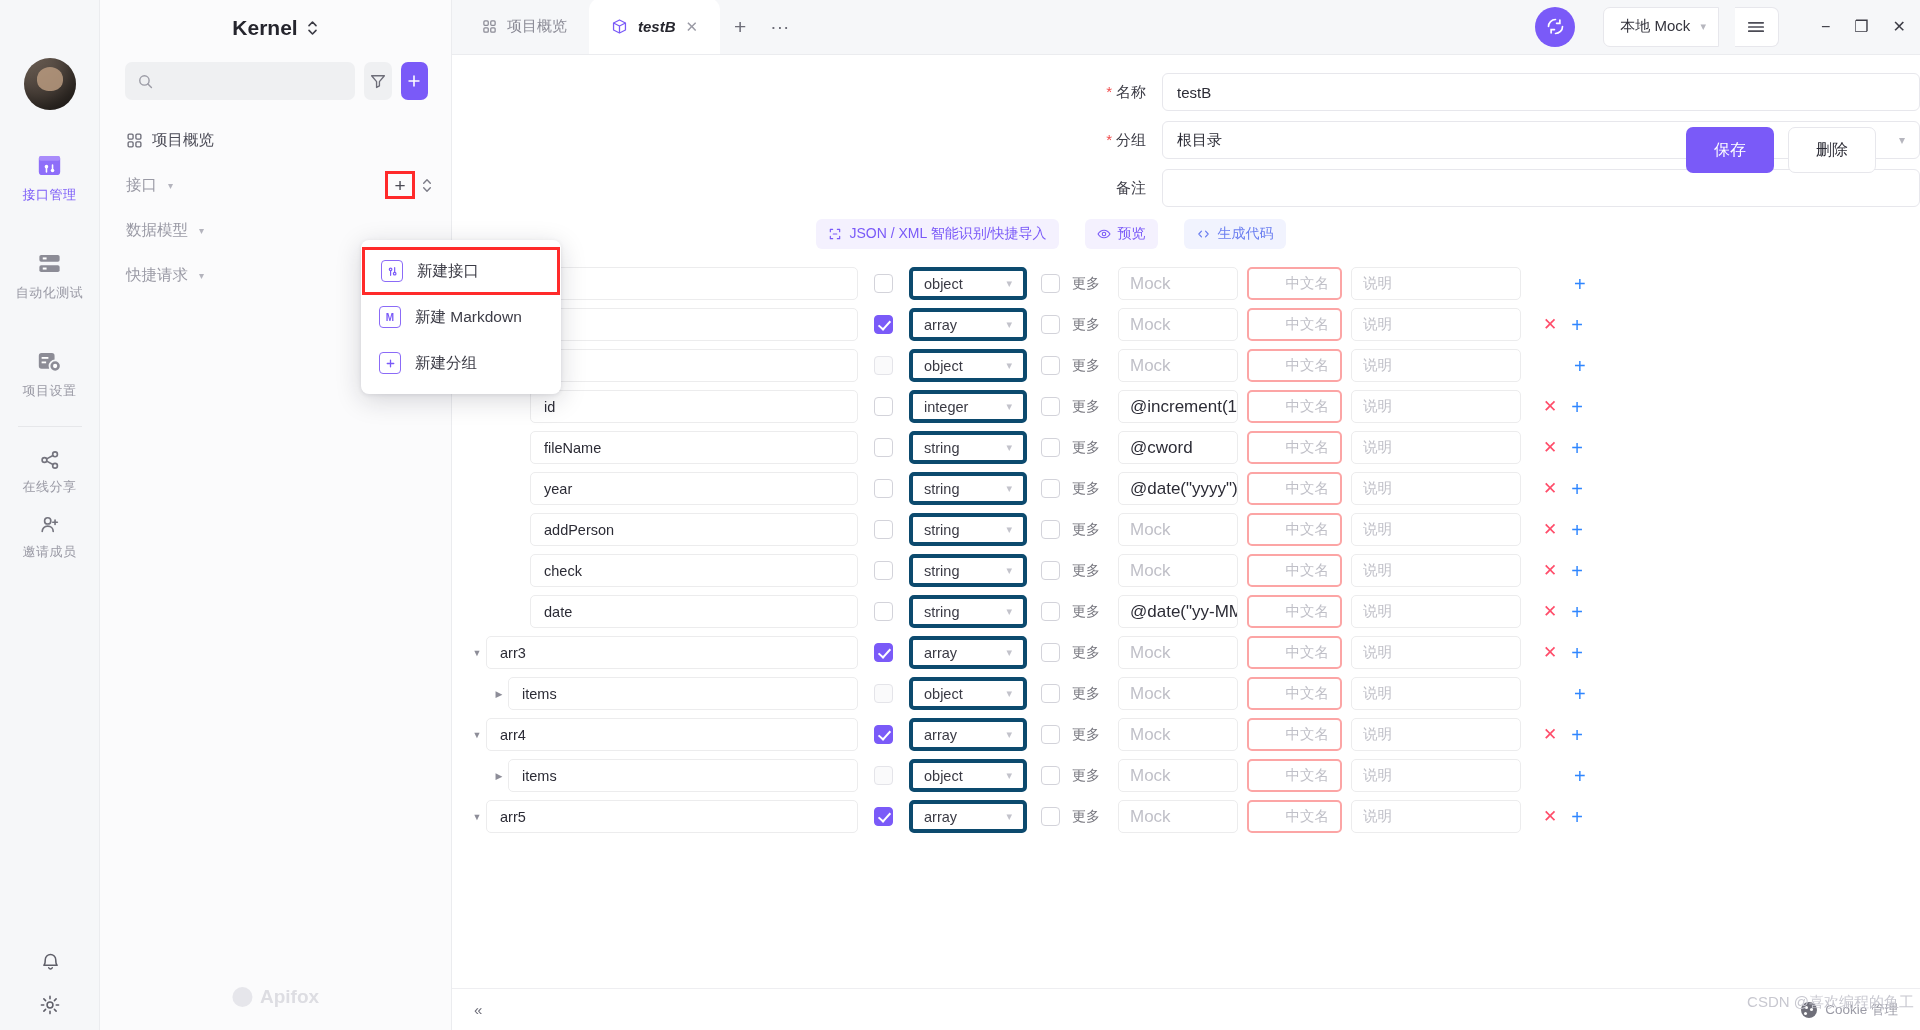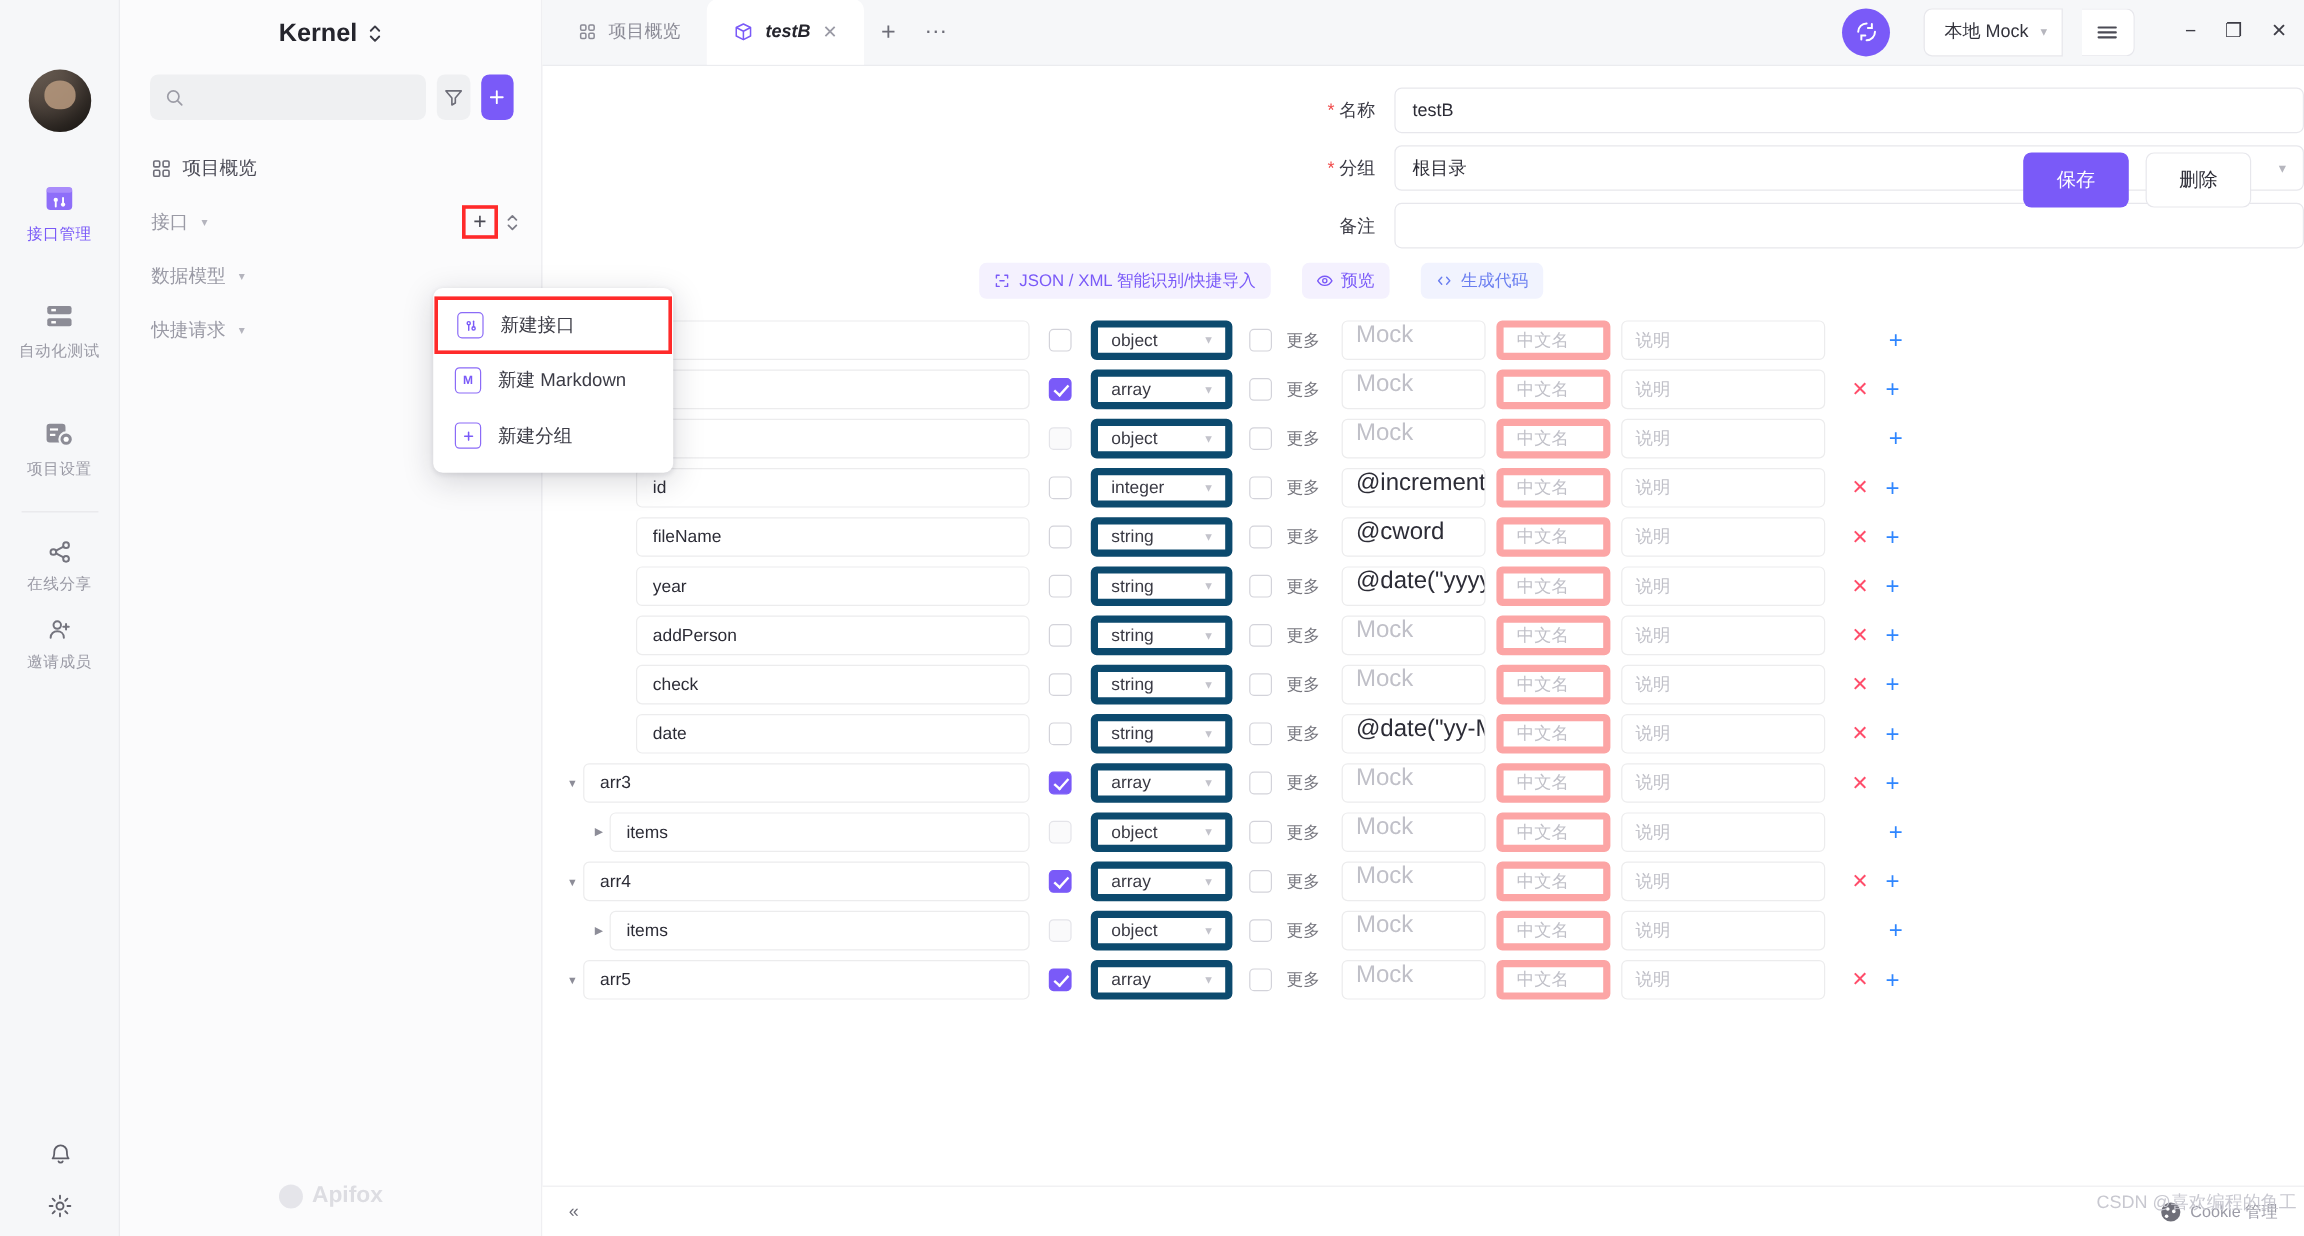--- a/index.html
+++ b/index.html
@@ -189,37 +189,37 @@
     width:19px;height:19px;border:1.4px solid #d3d3da;border-radius:4px;flex:0 0 19px;
     margin:0 16px; background:#fff; cursor:pointer;
   }
   .cb.on{ background:#7a5af8;border-color:#7a5af8;position:relative; }
   .cb.on::after{
     content:""; position:absolute; left:6px; top:2px; width:5px; height:10px;
     border:solid #fff; border-width:0 2px 2px 0; transform:rotate(42deg);
   }
   .cb.dim{ background:#fafafb; border-color:#e4e4e9; }
   .type-cell{
-    width:118px; flex:0 0 118px; height:33px; border:6px solid #0c4a6e; border-radius:5px;
+    width:118px; flex:0 0 118px; height:33px; border:4px solid #0c4a6e; border-radius:5px;
     display:flex;align-items:center;padding:0 11px;font-size:14.5px;color:#3a3a44;
   }
   .type-cell .chev{ margin-left:auto;color:#c3c3cb;font-size:11px; }
   .more-cb{
     width:19px;height:19px;border:1.4px solid #d3d3da;border-radius:4px;flex:0 0 19px;
     margin:0 12px 0 14px; cursor:pointer;
   }
   .more-lbl{ font-size:14px;color:#77777f;flex:0 0 auto;margin-right:18px;cursor:pointer; }
   .mock-cell{
     width:120px; flex:0 0 120px;height:33px;border:1px solid #ececed;border-radius:5px;
-    display:flex;align-items:flex-start;padding:0 11px;font-size:20px;overflow:hidden;
+    display:flex;align-items:center;padding:0 11px;font-size:17px;overflow:hidden;
     white-space:nowrap;
   }
   .cn-cell{
-    width:95px; flex:0 0 95px;height:33px;border:6px solid #fca5a5;border-radius:5px;
-    display:flex;align-items:center;padding:0 11px;font-size:14.5px;margin-left:9px;
+    width:95px; flex:0 0 95px;height:33px;border:2px solid #fca5a5;border-radius:5px;
+    display:flex;align-items:center;padding:0 11px;font-size:14.5px;margin-left:9px;justify-content:flex-end;
   }
   .desc-cell{
     width:170px; flex:0 0 170px;height:33px;border:1px solid #ececed;border-radius:5px;
     display:flex;align-items:center;padding:0 11px;font-size:14.5px;margin-left:9px;
   }
   .ph2{ color:#c0c0c8; }
   .val{ color:#2c2c36; }
   .row-acts{ display:flex;align-items:center;gap:14px;margin-left:22px;width:54px; }
   .x-act{ color:#ff4d6a;font-size:17px;cursor:pointer;line-height:1; }
   .p-act{ color:#2f86ff;font-size:20px;cursor:pointer;line-height:1; }

